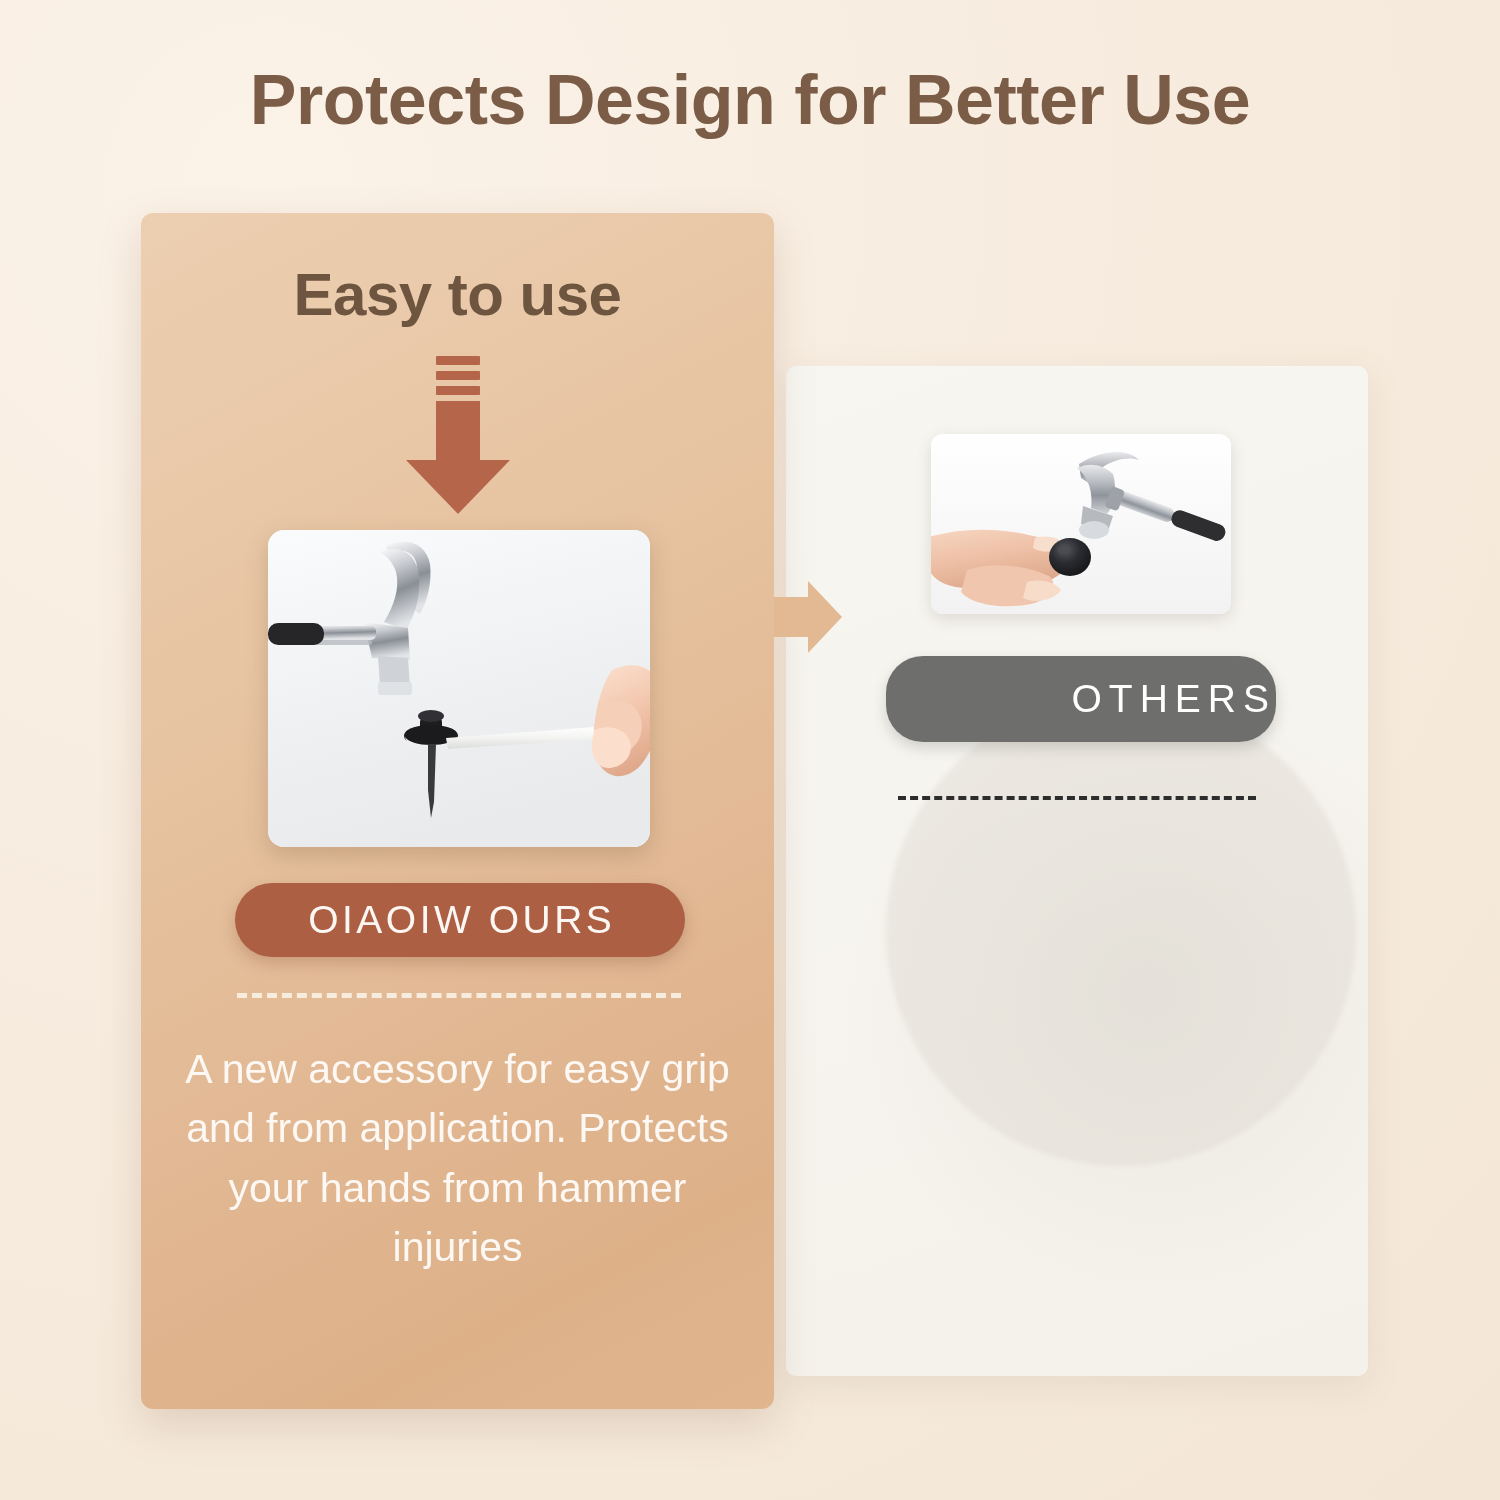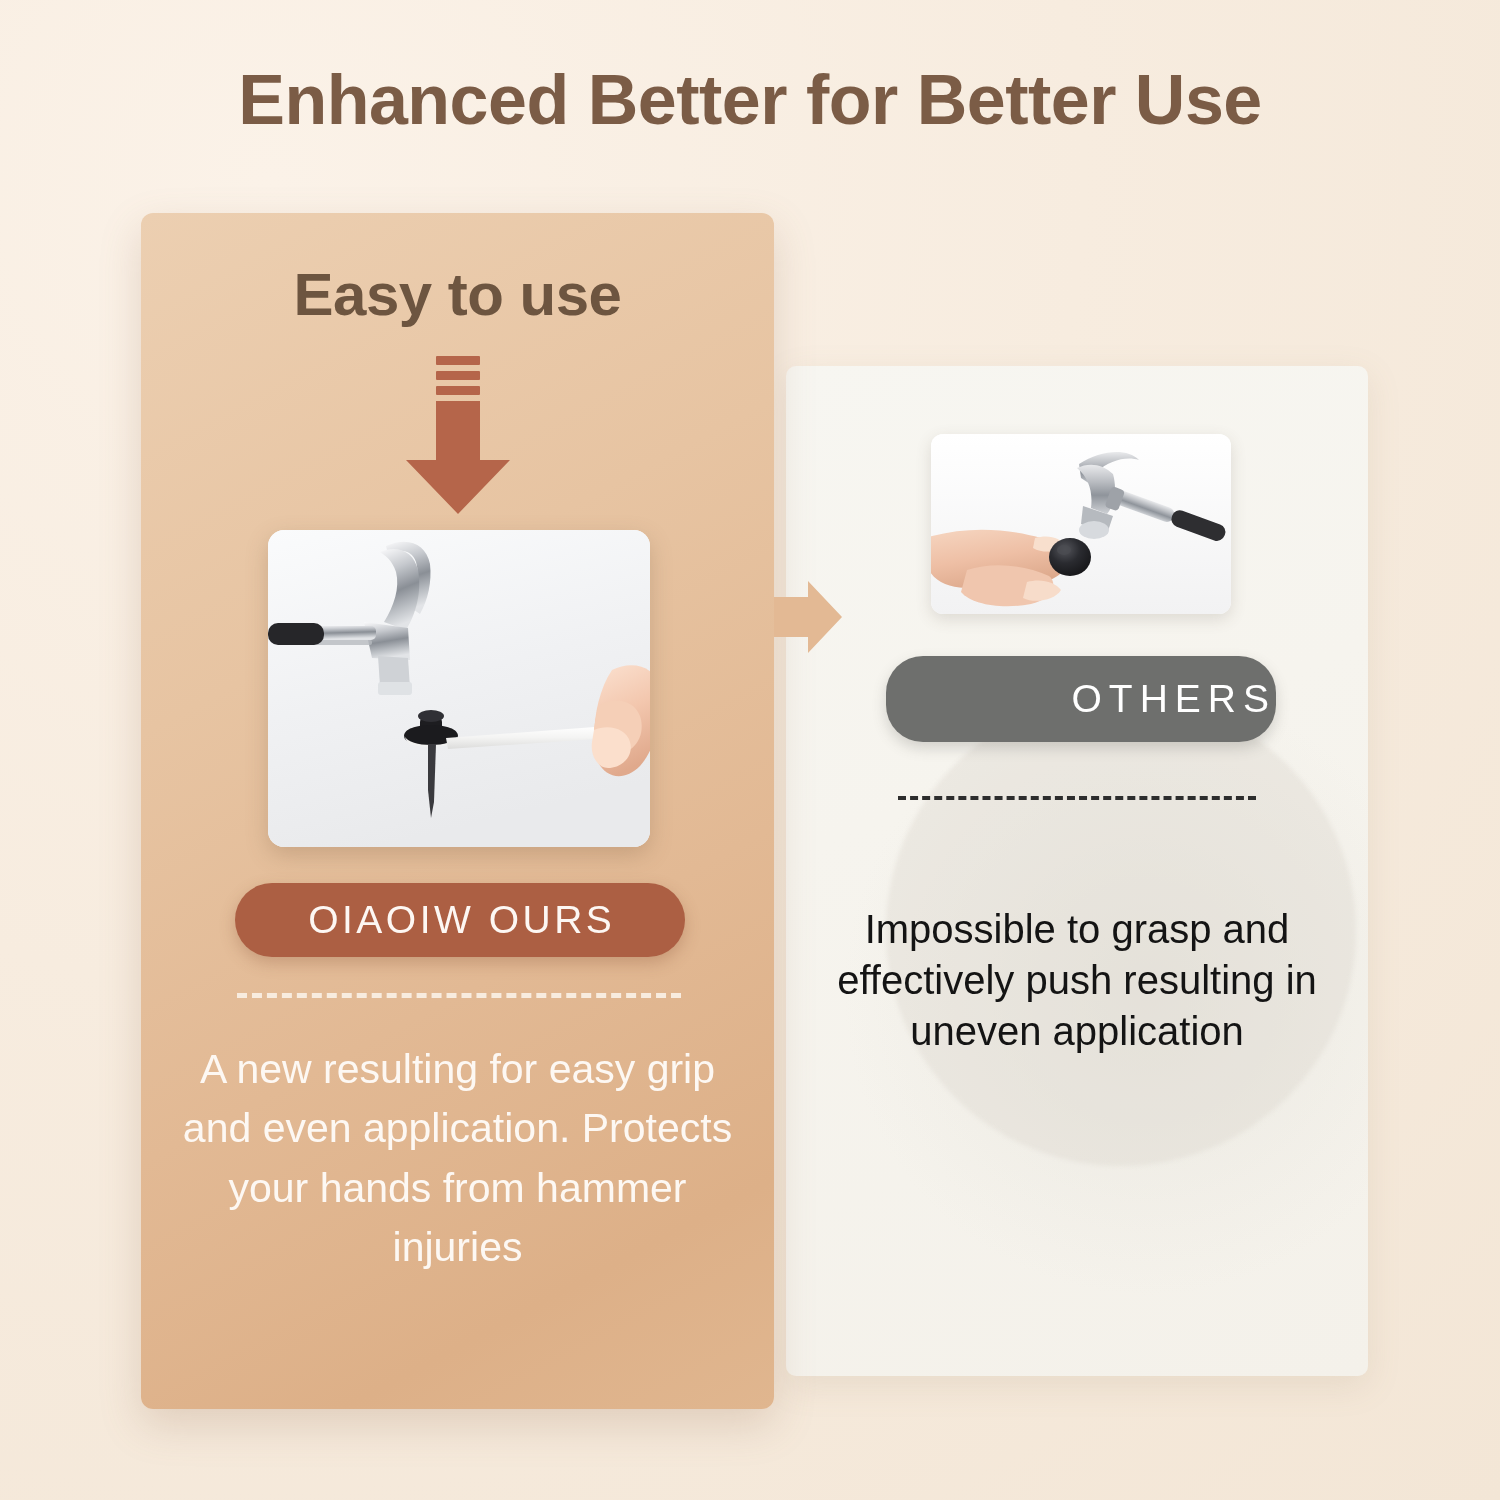--- a/index.html
+++ b/index.html
@@ -214,21 +214,21 @@
   }
 
   
   .photo-svg { display: block; width: 100%; height: 100%; }
 </style>
 </head>
 <body>
 
 <div class="page-bg-glow"></div>
 
-<div class="title">Enhanced Better for Better Use</div>
+<div class="title">Protects Design for Better Use</div>
 
 <div class="panel-others">
 
   <div class="others-circle"></div>
 
   <div class="others-photo">
     <svg class="photo-svg" viewBox="0 0 300 180" preserveAspectRatio="xMidYMid slice">
       <defs>
         <linearGradient id="oBg" x1="0" y1="0" x2="0" y2="1">
           <stop offset="0" stop-color="#ffffff"></stop>
@@ -274,21 +274,20 @@
       <ellipse cx="133" cy="116" rx="7" ry="5" fill="#4b4c52" opacity="0.75"></ellipse>
     </svg>
   </div>
 
   <div class="others-pill">
     <span class="others-pill-label">OTHERS</span>
   </div>
 
   <div class="others-dashed"></div>
 
-  <div class="others-body">Impossible to grasp and effectively push resulting in uneven application</div>
 </div>
 
 <div class="panel-ours">
 
   <div class="bridge-arrow">
     <svg viewBox="0 0 68 76" width="68" height="76">
       <path d="M0 18 L34 18 L34 2 L68 38 L34 74 L34 58 L0 58 Z" fill="#e3b994"></path>
     </svg>
   </div>
 
@@ -363,14 +362,14 @@
       </g>
     </svg>
   </div>
 
   <div class="ours-pill">
     <span class="ours-pill-label">OIAOIW OURS</span>
   </div>
 
   <div class="ours-dashed"></div>
 
-  <div class="ours-body">A new resulting for easy grip and even application. Protects your hands from hammer injuries</div>
+  <div class="ours-body">A new accessory for easy grip and from application. Protects your hands from hammer injuries</div>
 </div>
 
 </body></html>

